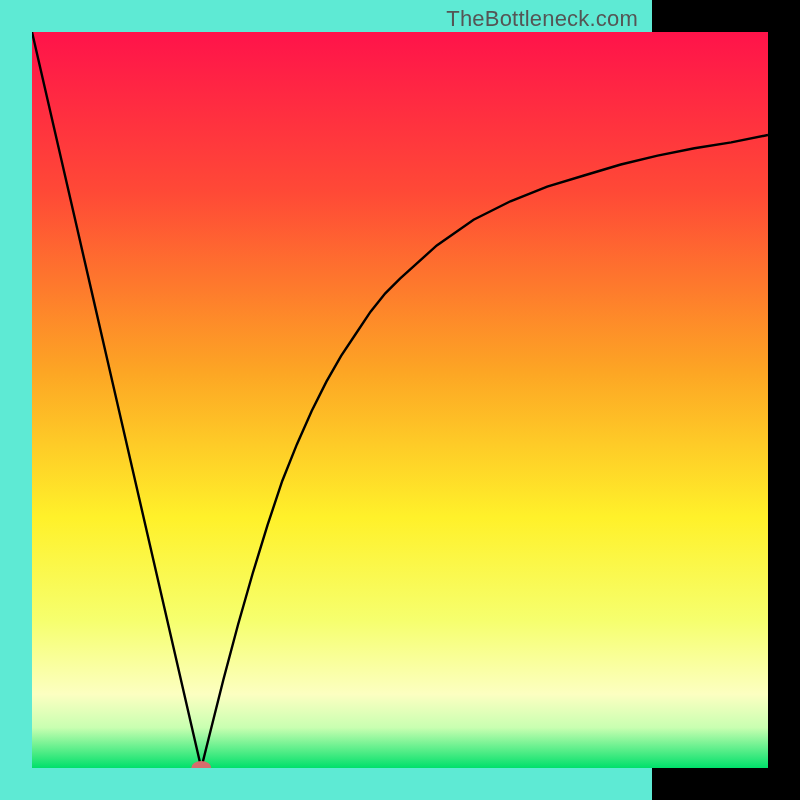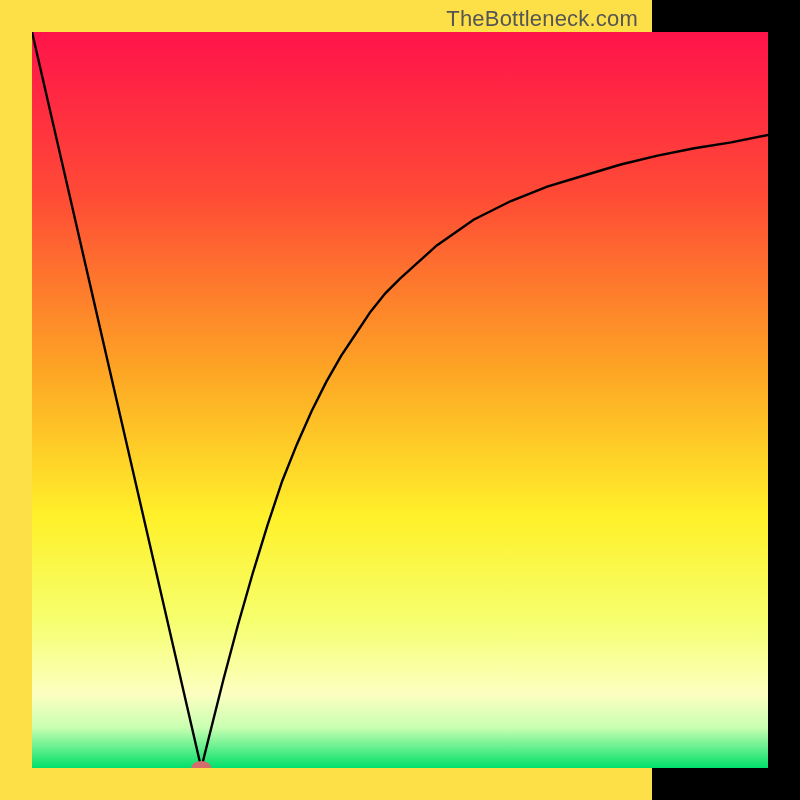--- a/index.html
+++ b/index.html
@@ -8,21 +8,21 @@
     width: 800px;
     height: 800px;
     background: #000;
     font-family: Arial, Helvetica, sans-serif;
     overflow: hidden;
   }
   .outer {
     position: relative;
     width: 652px;
     height: 800px;
-    background: #fde047;
+    background: #5eead4;
   }
   .watermark {
     position: absolute;
     top: 6px;
     right: 14px;
     color: #555;
     font-size: 22px;
     letter-spacing: 0.2px;
     user-select: none;
   }

